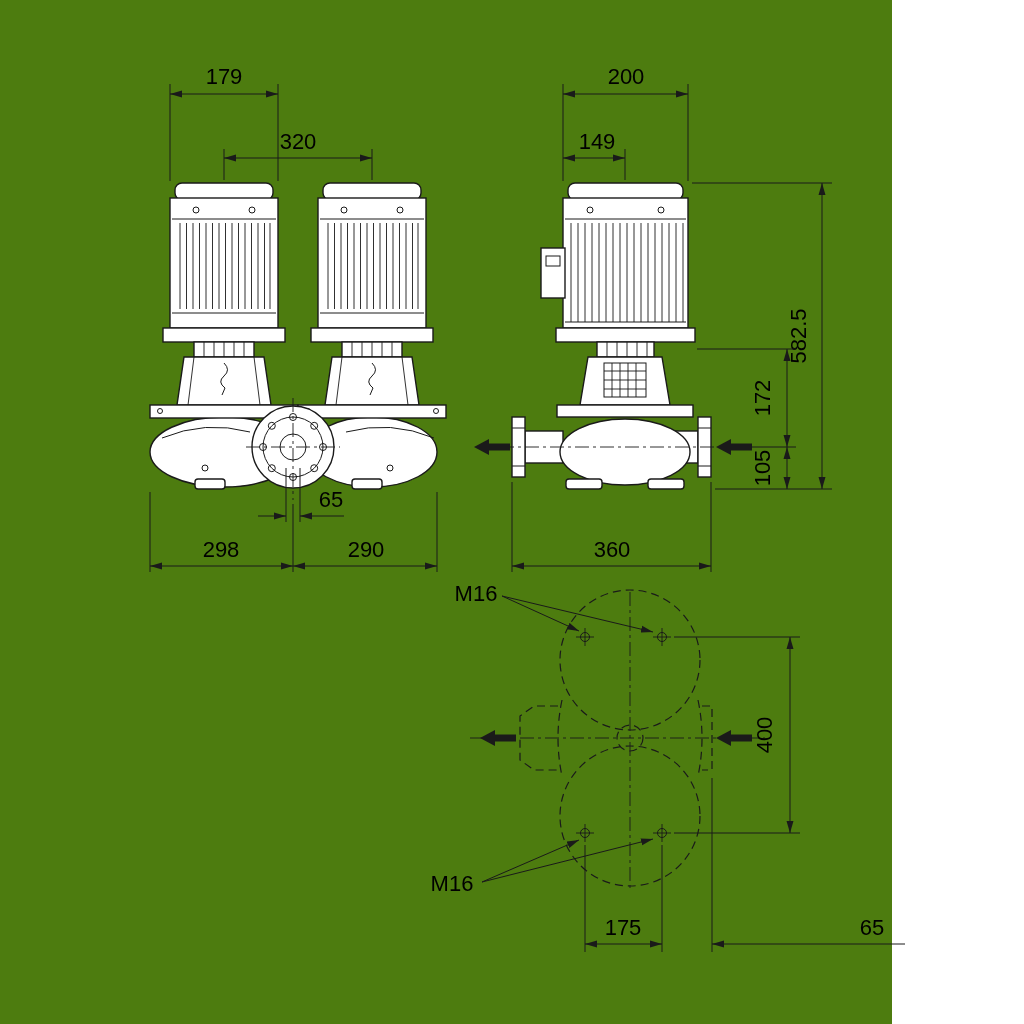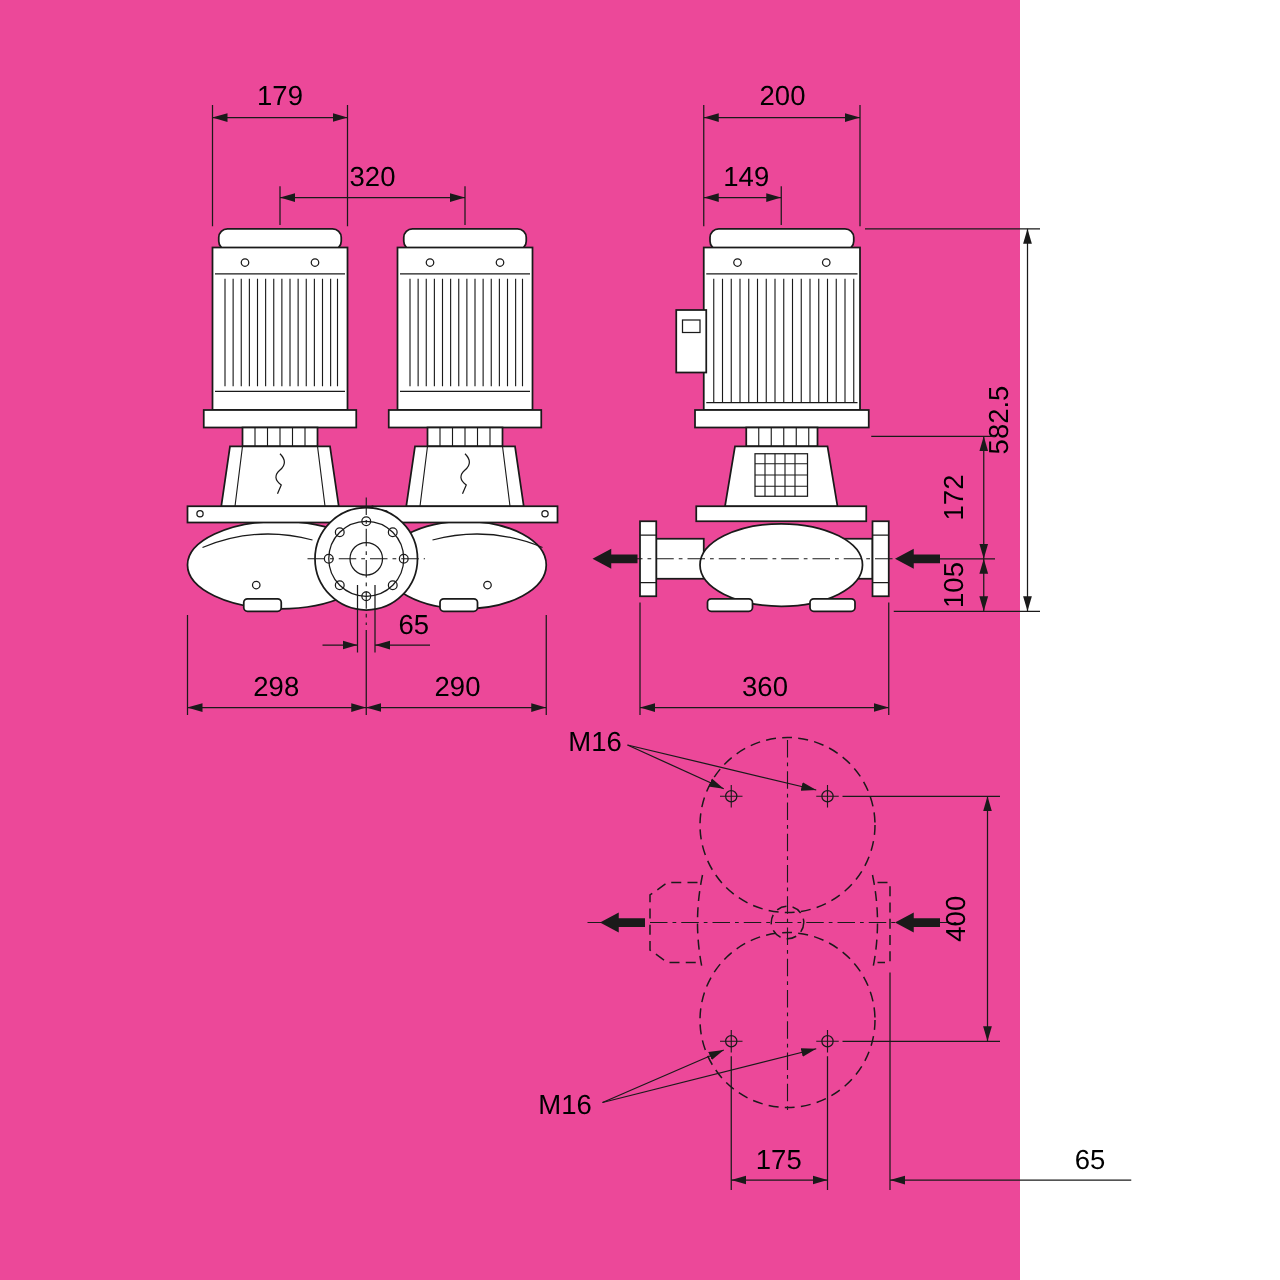--- a/index.html
+++ b/index.html
@@ -1,17 +1,17 @@
 <!DOCTYPE html>
 <html><head>
 <meta charset="utf-8">
 <style>
   html,body { margin:0; padding:0; background:#ffffff; }
   body { width:1024px; height:1024px; font-family:"Liberation Sans", sans-serif; }
-  #canvas { width:816px; height:1024px; position:relative; background:#ec4899; }
+  #canvas { width:892px; height:1024px; position:relative; background:#4d7c0f; }
   svg { display:block; }
   .ln   { fill:none; stroke:#1a1a1a; stroke-width:1.4; }
   .f-w  { fill:#ffffff; }
   .thin { stroke-width:1; }
   .fins { fill:none; stroke:#1a1a1a; stroke-width:0.9; }
   .dim  { fill:none; stroke:#1a1a1a; stroke-width:1; }
   .dash { fill:none; stroke:#1a1a1a; stroke-width:1.2; stroke-dasharray:8 5; }
   .cl   { fill:none; stroke:#1a1a1a; stroke-width:0.9; stroke-dasharray:14 4 3 4; }
   .blk  { fill:#1a1a1a; stroke:none; }
   .dimtxt { font:22px "Liberation Sans", sans-serif; fill:#000000; }

